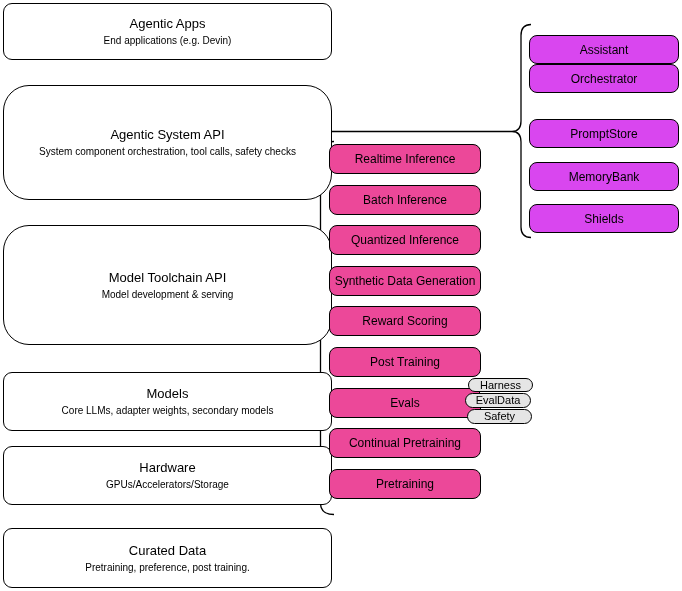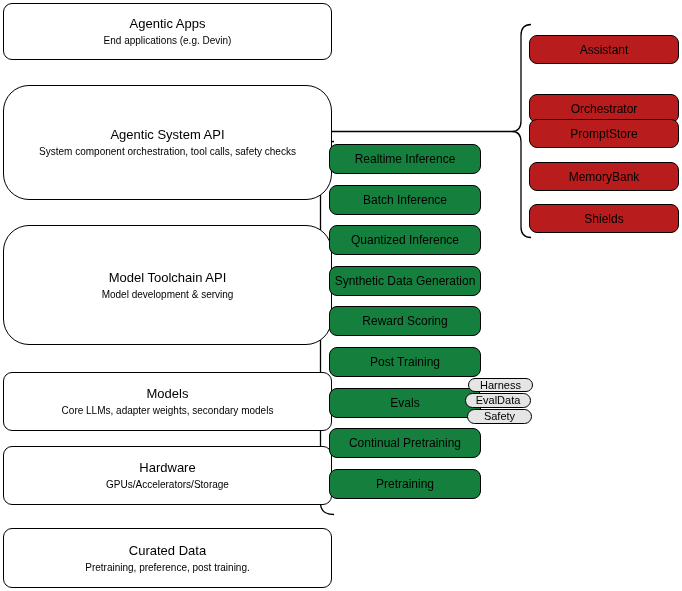--- a/index.html
+++ b/index.html
@@ -31,37 +31,37 @@
   .lbox .sub   { font-size: 10px; line-height: 12px; margin-top: 4px; }
 
   .mbox {
     position: absolute;
     left: 329px;
     width: 152px;
     height: 30px;
     box-sizing: border-box;
     border: 1.3px solid #000000;
     border-radius: 8px;
-    background: #15803d;
+    background: #ec4899;
     display: flex;
     align-items: center;
     justify-content: center;
     font-size: 12px;
     text-align: center;
   }
 
   .rbox {
     position: absolute;
     left: 529px;
     width: 150px;
     height: 29px;
     box-sizing: border-box;
     border: 1.3px solid #000000;
     border-radius: 8px;
-    background: #b91c1c;
+    background: #d946ef;
     display: flex;
     align-items: center;
     justify-content: center;
     font-size: 12px;
     text-align: center;
   }
 
   .oval {
     position: absolute;
     box-sizing: border-box;
@@ -155,21 +155,21 @@
   <div class="oval" style="left:465px; top:393px; width:66px; height:15px;">
     <span>EvalData</span>
   </div>
   <div class="oval" style="left:467px; top:409px; width:65px; height:15px;">
     <span>Safety</span>
   </div>
 
   <div class="rbox" style="top:35px;">
     <span>Assistant</span>
   </div>
-  <div class="rbox" style="top:94px;text-align:center;">
+  <div class="rbox" style="top:64px;text-align:center;">
     <span>Orchestrator</span>
   </div>
   <div class="rbox" style="top:119px;">
     <span>PromptStore</span>
   </div>
   <div class="rbox" style="top:162px;">
     <span>MemoryBank</span>
   </div>
   <div class="rbox" style="top:204px;">
     <span>Shields</span>

